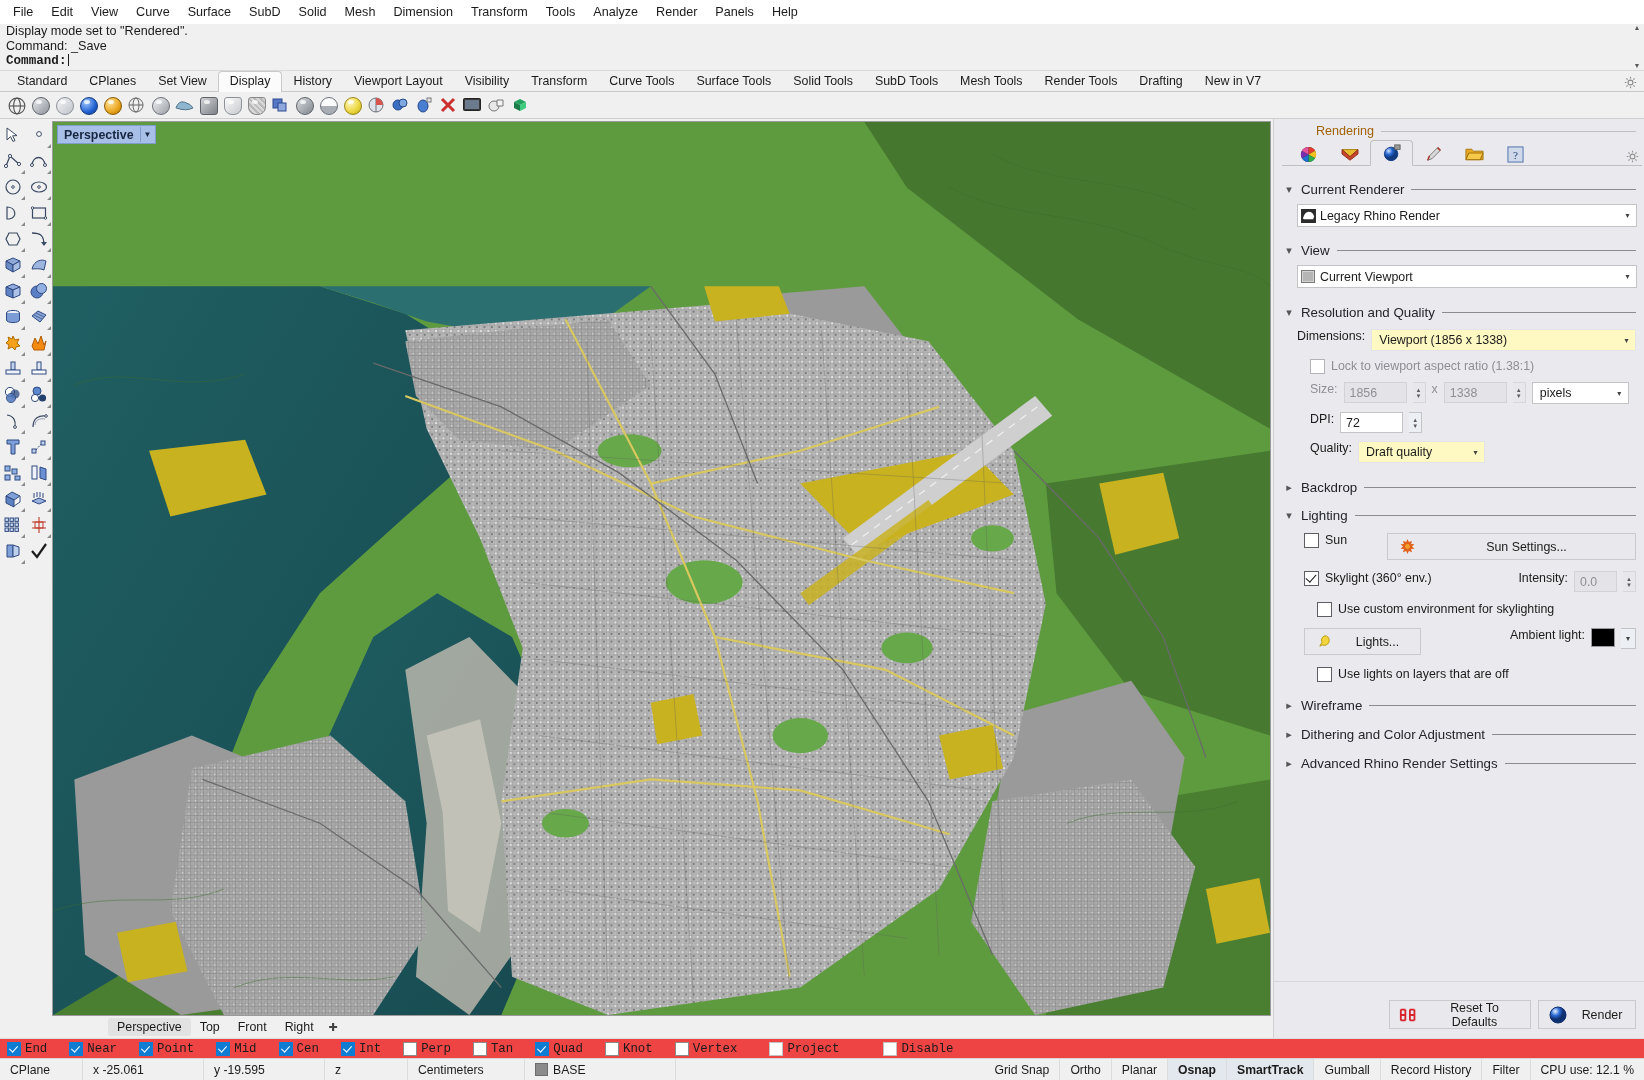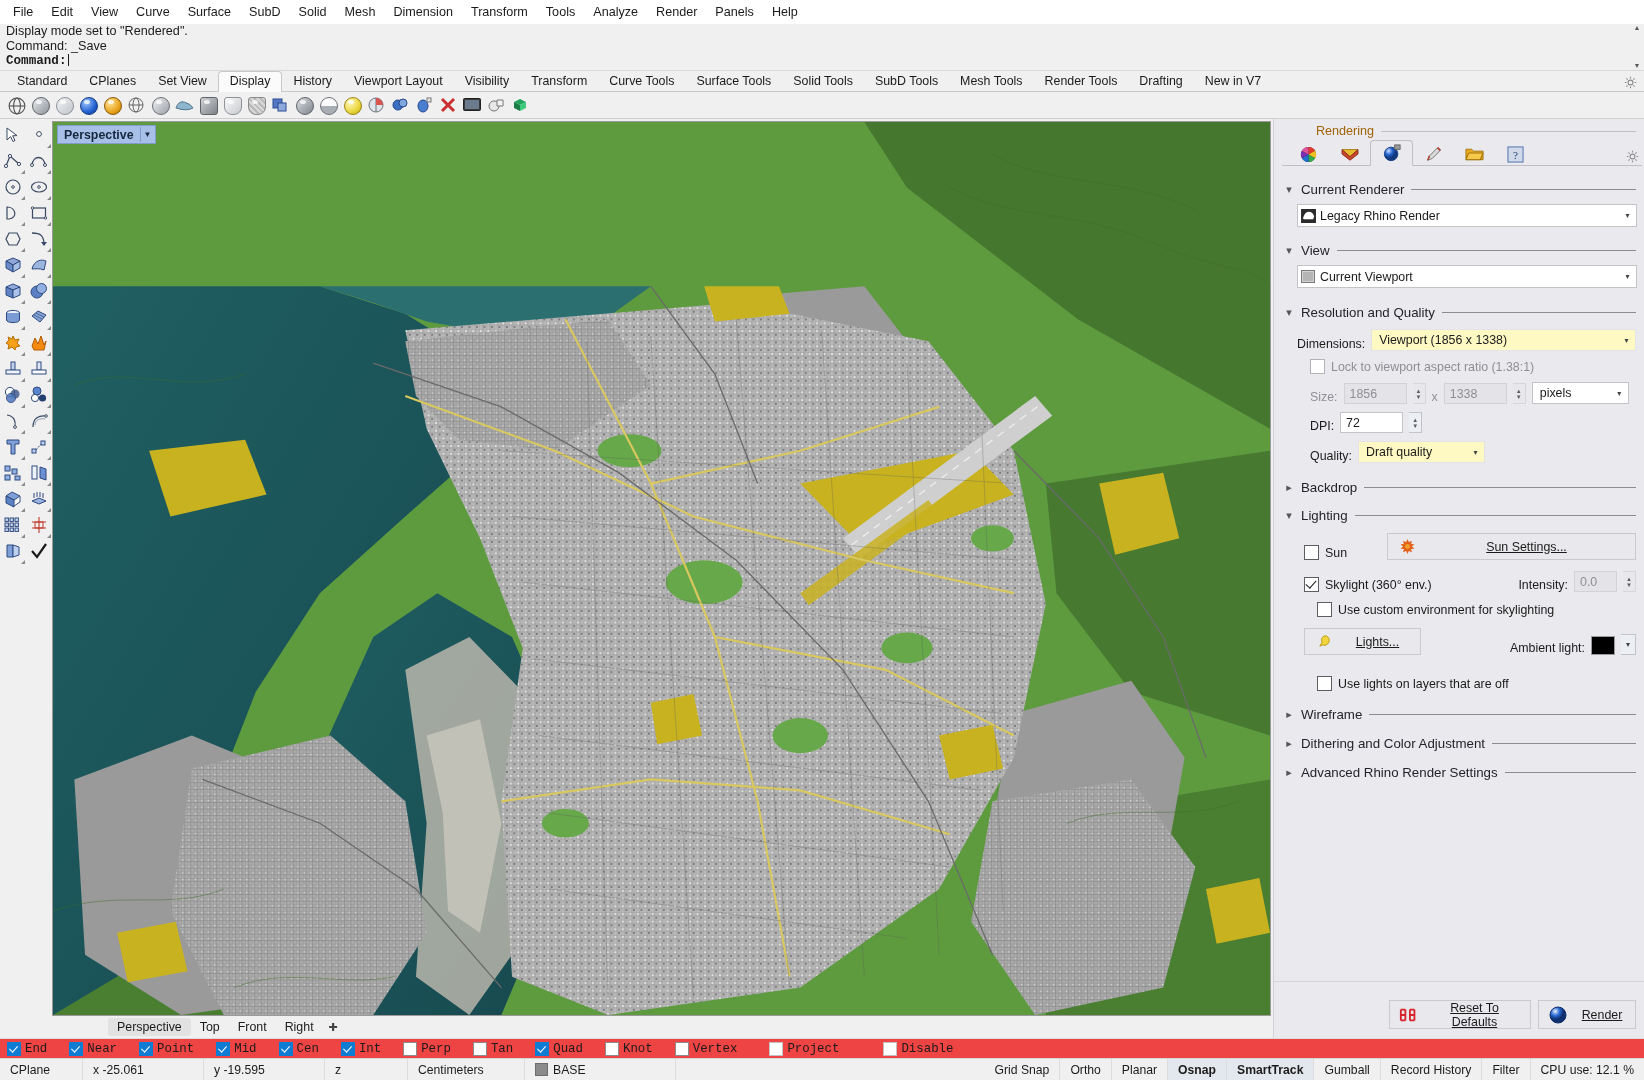--- a/index.html
+++ b/index.html
@@ -94,37 +94,37 @@
   .sechead .t{font-size:13.3px;color:#23232a;}
   .sechead .rule{flex:1 1 auto;height:1px;background:#8b8b92;}
 
   .combo{height:21px;background:#fff;border:1px solid #c3c3c8;display:flex;align-items:center;
      padding:0 0 0 3px;font-size:12.4px;color:#1b1b1b;margin-top:7px;}
   .combo .cc{flex:1 1 auto;padding-left:4px;white-space:nowrap;overflow:hidden;}
   .combo .cbtn{width:17px;text-align:center;font-size:8px;color:#444;}
   .combo.flat{background:#fef9c3;border:1px solid #e4e4e8;}
   .mini-ico{width:15px;height:14px;flex:0 0 auto;position:relative;}
 
-  .row{display:flex;align-items:flex-end;margin-top:8px;gap:6px;font-size:12.4px;color:#1b1b1b;}
+  .row{display:flex;align-items:flex-start;margin-top:8px;gap:6px;font-size:12.4px;color:#1b1b1b;}
   .row .lb{white-space:nowrap;}
   .row .lb.dim{color:#8e8e94;}
   .tfield{height:19px;border:1px solid #c3c3c8;background:#fff;display:flex;align-items:center;
      padding-left:5px;font-size:12.4px;}
   .tfield.dis{background:#e4e4e8;border-color:#d3d3d7;color:#8e8e94;}
   .spin{width:12px;height:19px;border:1px solid #c3c3c8;border-left:none;background:#eceff3;
      display:flex;flex-direction:column;justify-content:center;align-items:center;}
   .spin.dis{background:#e8e8ec;border-color:#d7d7db;}
   .spin i{font-style:normal;font-size:6px;line-height:6px;color:#5a5a60;}
   .cb{width:13px;height:13px;border:1px solid #5d5d63;background:#fff;flex:0 0 auto;position:relative;}
   .cb.dis{border-color:#b3b3b8;}
   .cb.on:after{content:"";position:absolute;left:3px;top:0px;width:5px;height:9px;
      border:solid #1b1b1b;border-width:0 1.6px 1.6px 0;transform:rotate(42deg);}
   .btnw{height:25px;border:1px solid #c9c9ce;background:#e9e9ed;display:flex;align-items:center;font-size:12.4px;}
   .btnw .bico{width:38px;display:flex;justify-content:center;align-items:center;}
-  .btnw .blab{flex:1 1 auto;text-align:center;padding-right:8px;text-decoration:underline;}
+  .btnw .blab{flex:1 1 auto;text-align:center;padding-right:8px;}
   .swatch{width:22px;height:17px;background:#000;border:1px solid #9a9a9f;}
   .swbtn{width:14px;height:19px;border:1px solid #c3c3c8;border-left:none;background:#eceff3;
       display:flex;align-items:center;justify-content:center;font-size:8px;color:#444;}
   .rp-foot{flex:0 0 auto;border-top:1px solid #d6d6da;padding:18px 8px 9px 0;display:flex;justify-content:flex-end;gap:7px;}
 
   
   .osnap{height:19px;background:#ef4444;display:flex;align-items:center;gap:15px;padding-left:7px;flex:0 0 auto;
       border-top:1px solid #dcdcdc;font-family:Liberation Mono, monospace;}
   .oz{display:flex;align-items:center;gap:4px;padding-right:7px;font-size:12.4px;color:#1b1b1b;}
   .ocb{width:12px;height:12px;border:1px solid #8b8b8b;background:#fff;position:relative;flex:0 0 auto;}
@@ -925,21 +925,21 @@
                   </svg>
               </span>
               <span class="blab">Lights...</span>
             </span>
             <span style="flex:1 1 auto"></span>
             <span class="lb">Ambient light:</span>
             <span class="swatch"></span>
             <span class="swbtn">▾</span>
           </div>
 
-          <div class="row" style="margin-left:33px;margin-top:21px">
+          <div class="row" style="margin-left:33px;margin-top:12px">
             <span class="cb"></span>
             <span class="lb">Use lights on layers that are off</span>
           </div>
         </div>
 
         <div class="sec" style="margin-top:16px">
           <div class="sechead">
             <span class="chev">▸</span>
             <span class="t">Wireframe</span>
             <span class="rule"></span>

